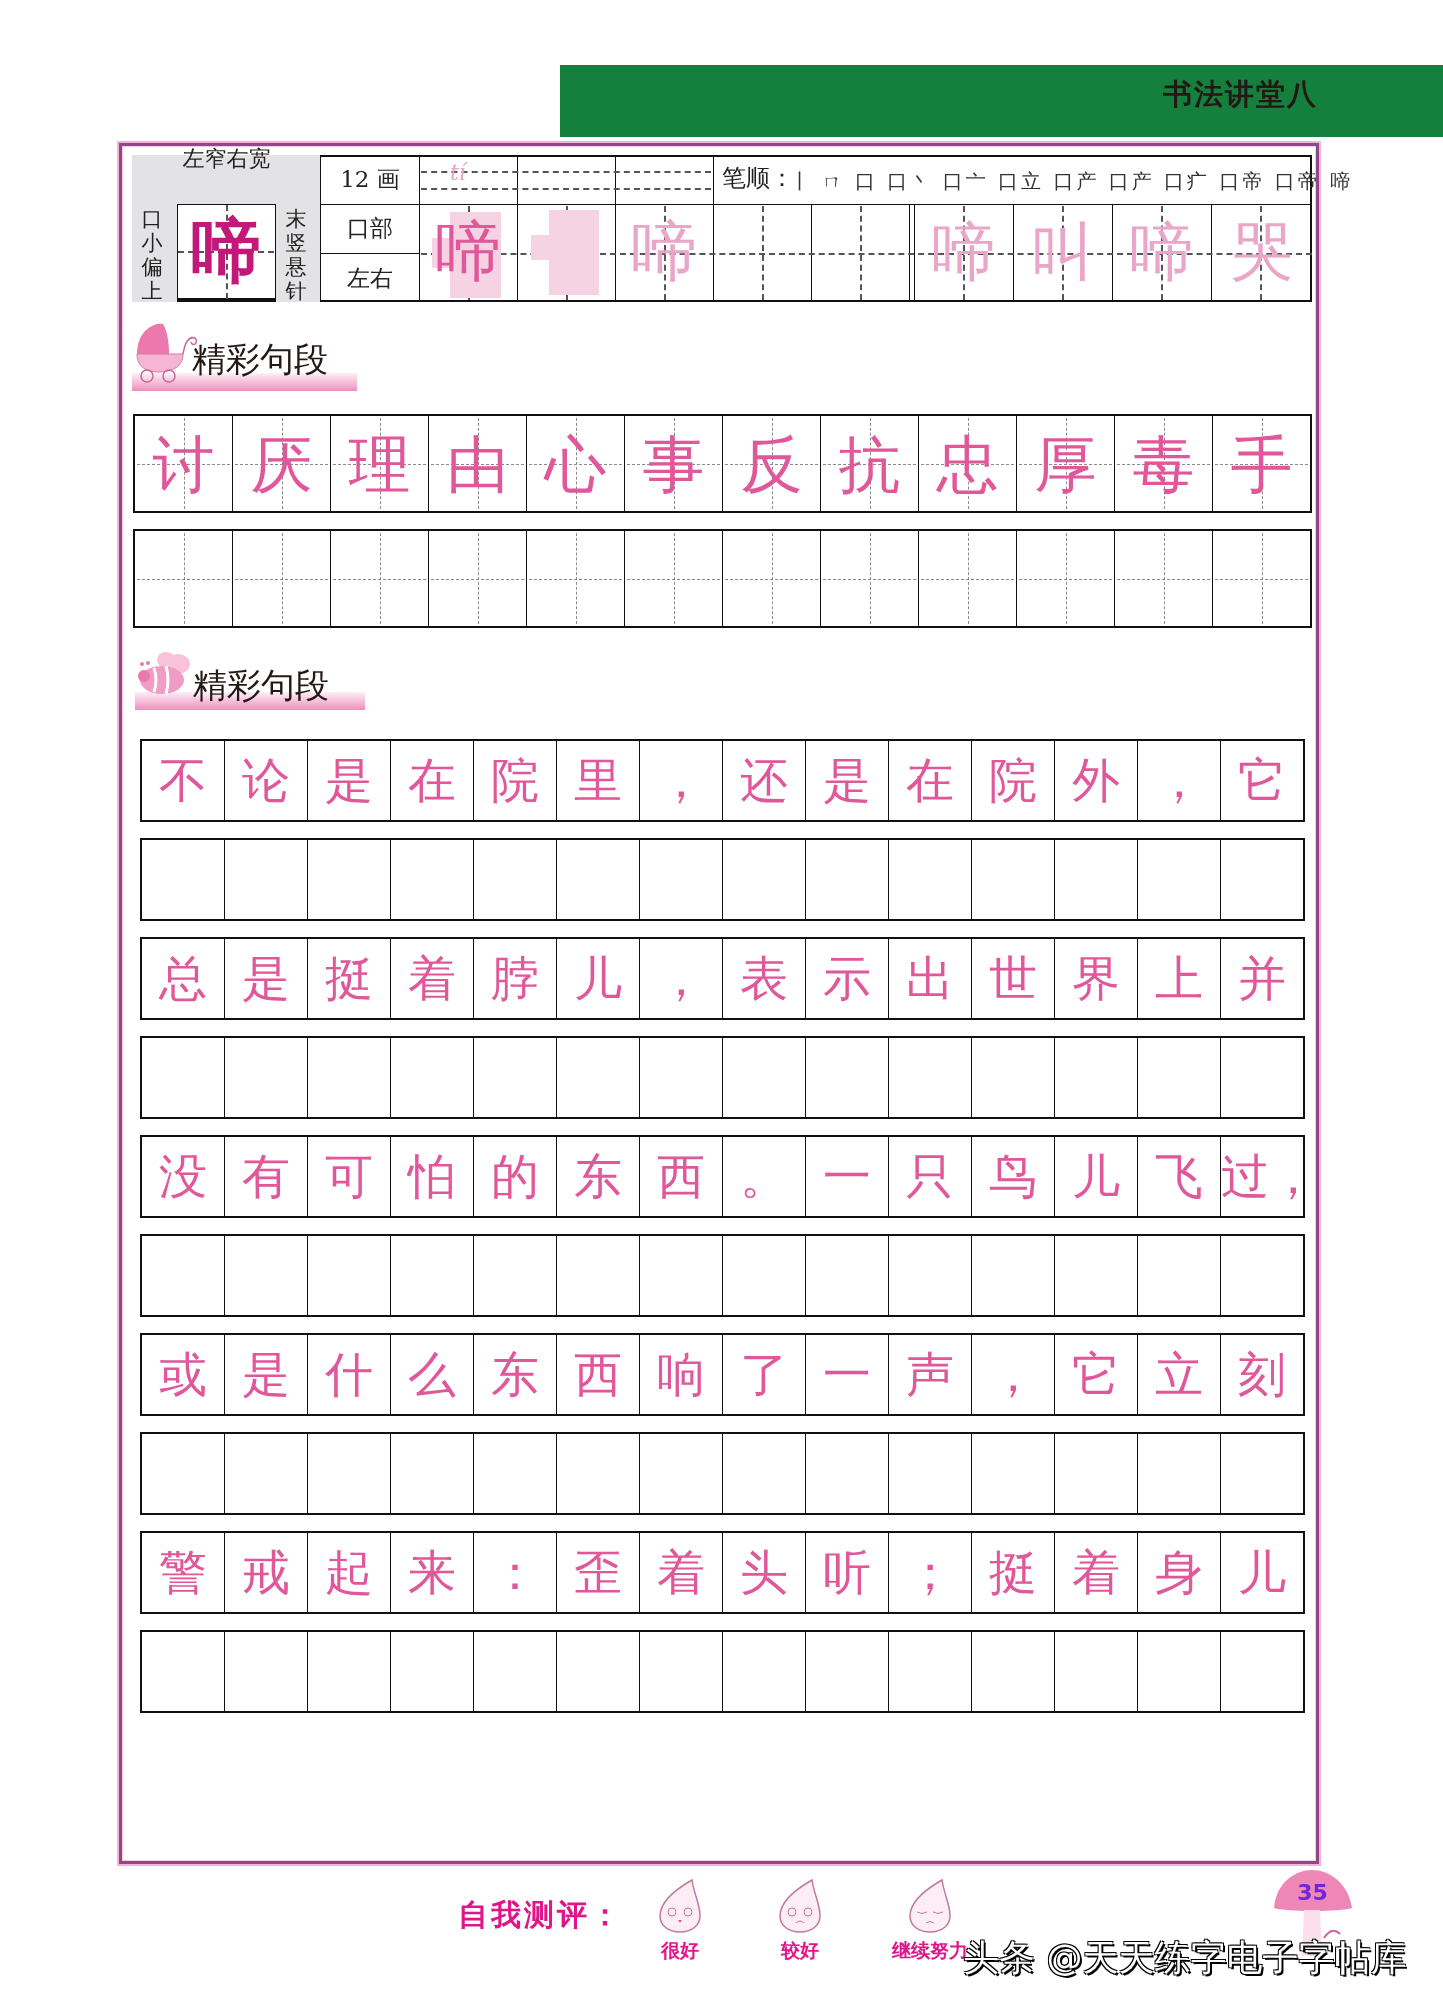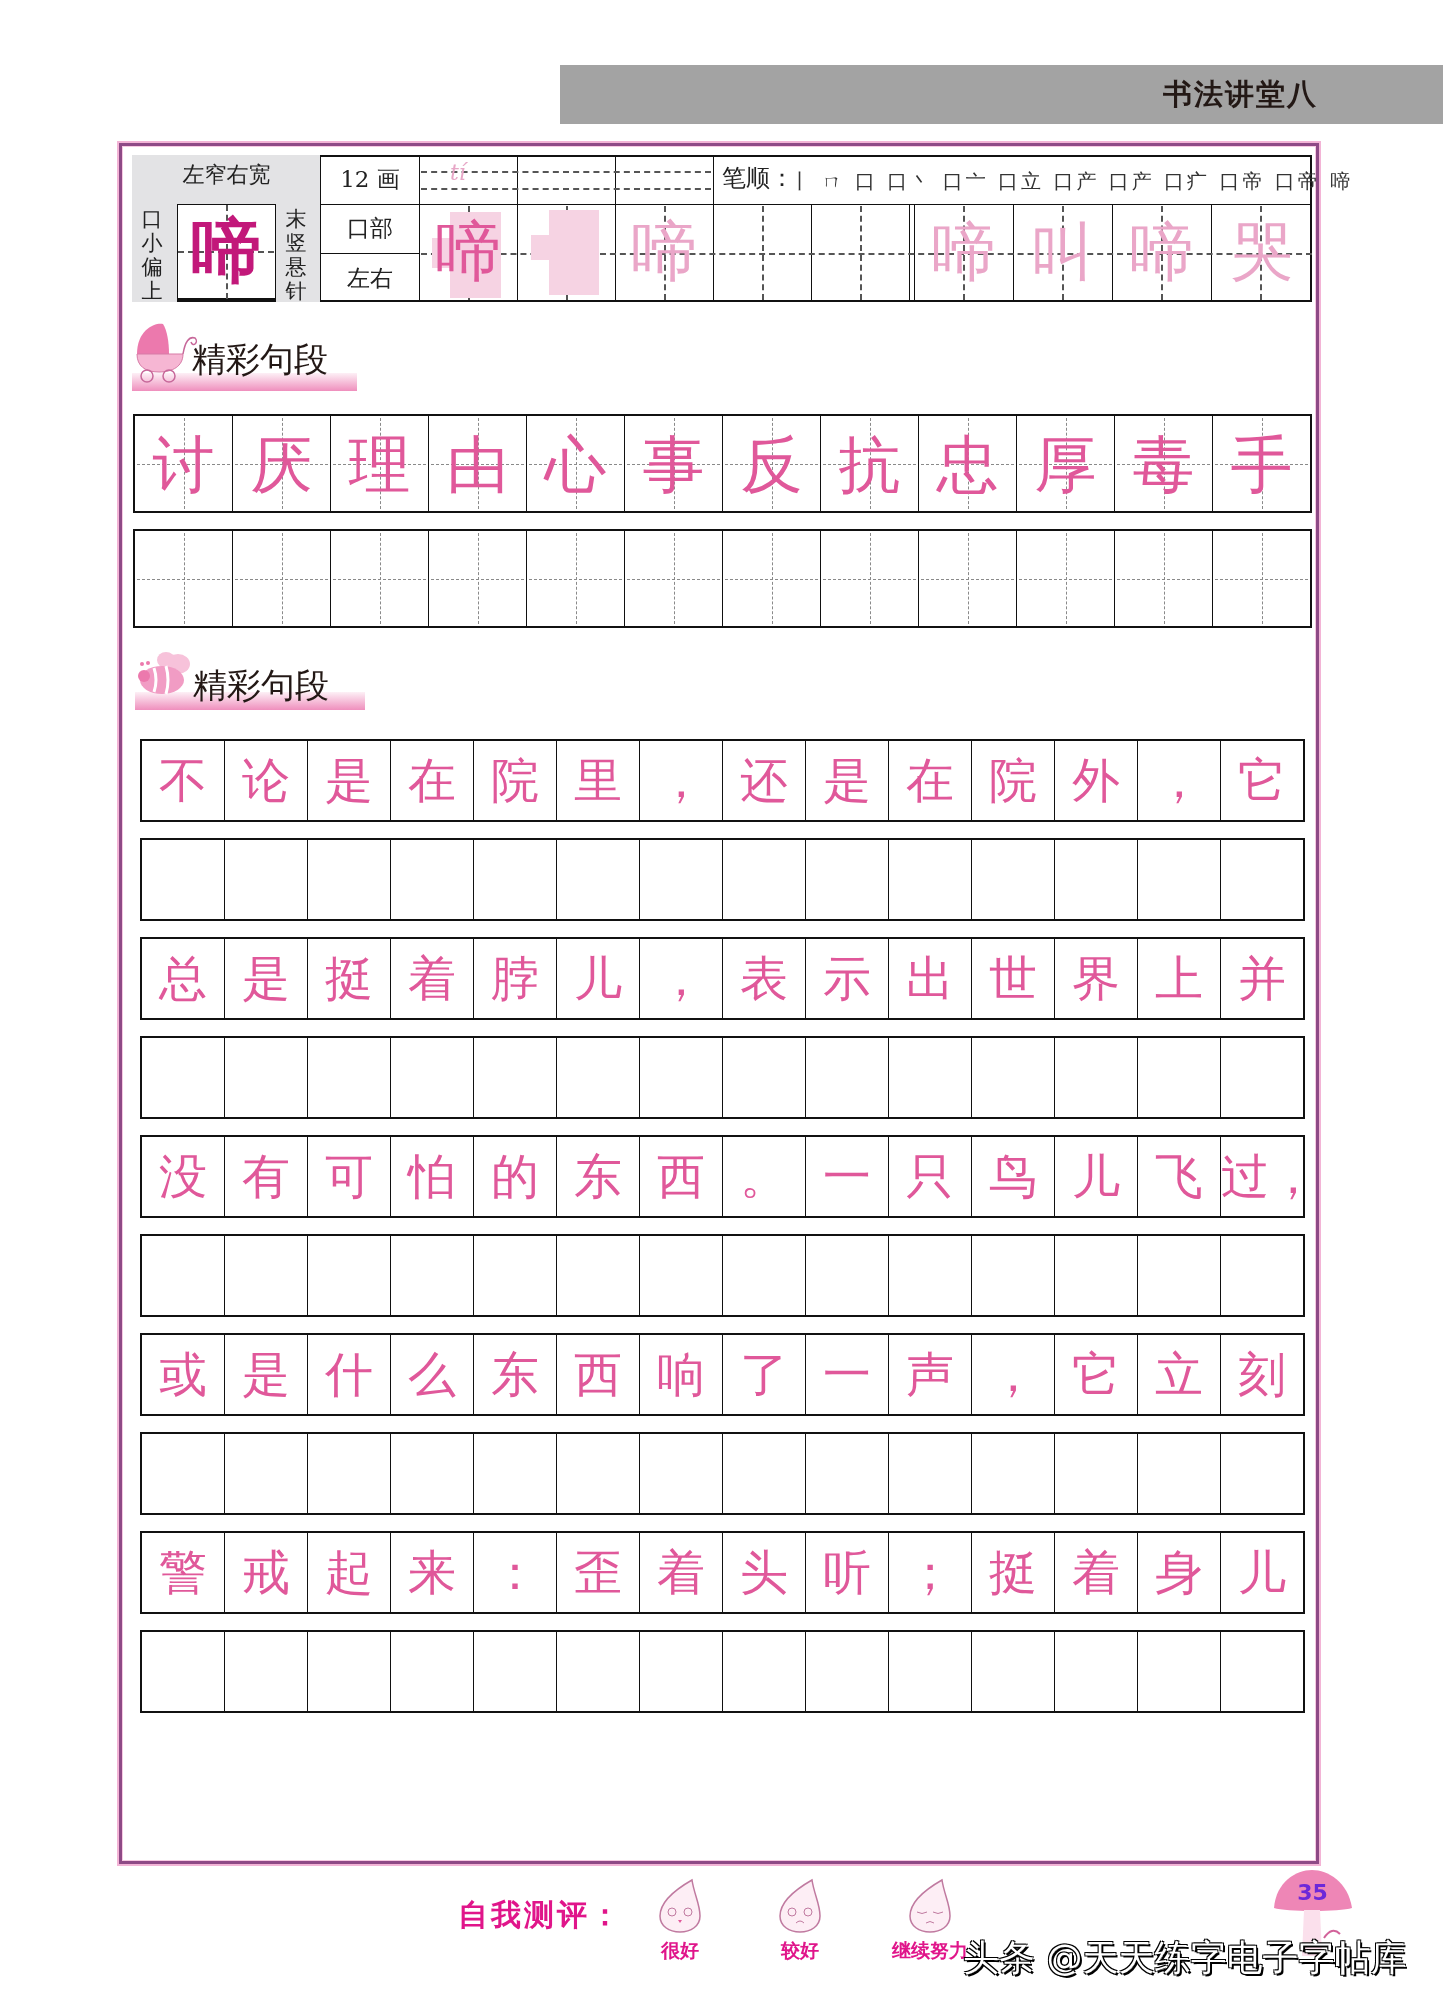--- a/index.html
+++ b/index.html
@@ -1,29 +1,29 @@
 <!DOCTYPE html>
 <html><head>
 <meta charset="utf-8">
 <style>
   html,body{margin:0;padding:0;}
   body{width:1443px;height:2010px;position:relative;background:#ffffff;overflow:hidden;
        font-family:"DejaVu Serif","Liberation Serif",serif;color:#222;}
   .abs{position:absolute;}
   
-  .topbar{left:560px;top:65px;width:883px;height:59px;background:#a3a3a3;}
+  .topbar{left:560px;top:65px;width:883px;height:72px;background:#15803d;}
   .topbar-title{right:125px;top:10px;font-family:"DejaVu Sans","Liberation Sans",sans-serif;
        font-weight:bold;font-size:29px;color:#231815;letter-spacing:2px;}
   
   .frame{left:119px;top:143px;width:1200px;height:1721px;border:3px solid #8e4a86;
        box-shadow:0 0 0 2px #f3b4d6, inset 0 0 0 1px #f7c9e2;box-sizing:border-box;}
   
   .htable{left:132px;top:155px;width:1180px;height:147px;border:2px solid #111;box-sizing:border-box;}
   .gray{left:132px;top:155px;width:189px;height:147px;background:#e3e3e5;border-right:1.5px solid #111;box-sizing:border-box;}
-  .gray-top{left:132px;top:160px;width:189px;text-align:center;font-size:22px;color:#222;}
+  .gray-top{left:132px;top:144px;width:189px;text-align:center;font-size:22px;color:#222;}
   .vtext{font-size:21px;line-height:24px;width:24px;text-align:center;color:#222;}
   .bigbox{left:177px;top:204px;width:99px;height:98px;background:#fff;border:1.5px solid #111;border-bottom:4px solid #111;box-sizing:border-box;}
   .hline{height:0;border-top:1.5px solid #111;}
   .vline{width:0;border-left:1.5px solid #111;}
   .dashh{height:0;border-top:2px dashed #555;}
   .dashv{width:0;border-left:2px dashed #555;}
   .label-cell{font-size:23px;text-align:center;color:#222;width:98px;}
   .bigchar{font-family:"DejaVu Serif","Liberation Serif",serif;text-align:center;}
   .strokes-label{left:722px;top:162px;font-size:24px;color:#222;}
   .strokes-seq{left:790px;top:168px;font-size:20px;color:#333;letter-spacing:3px;}

